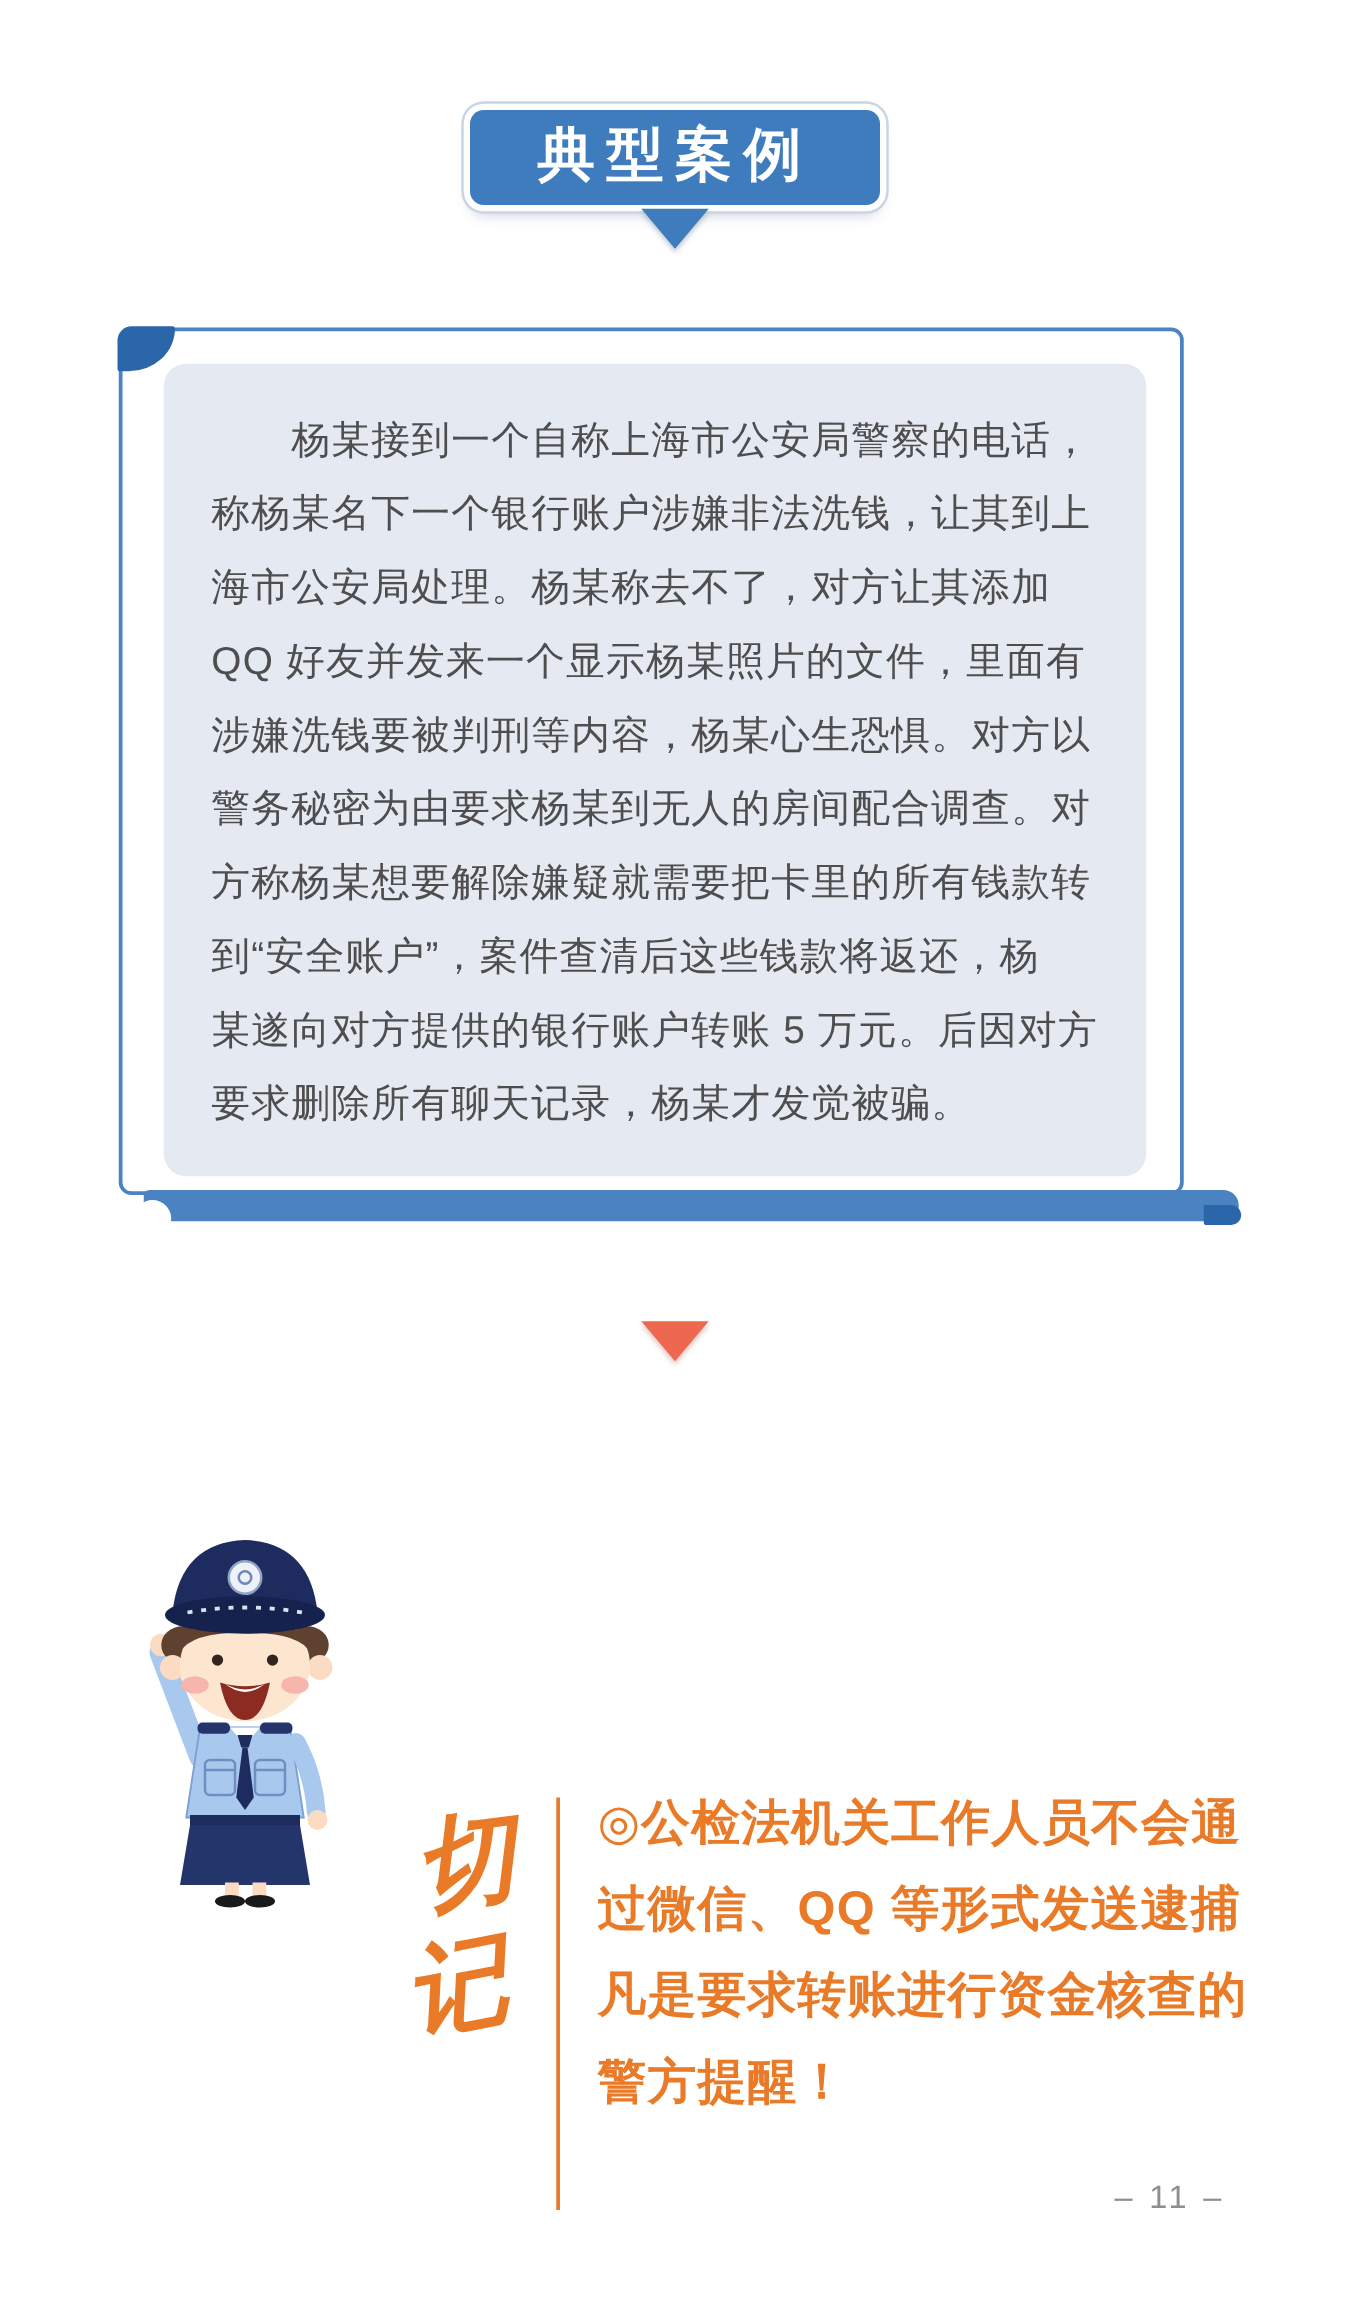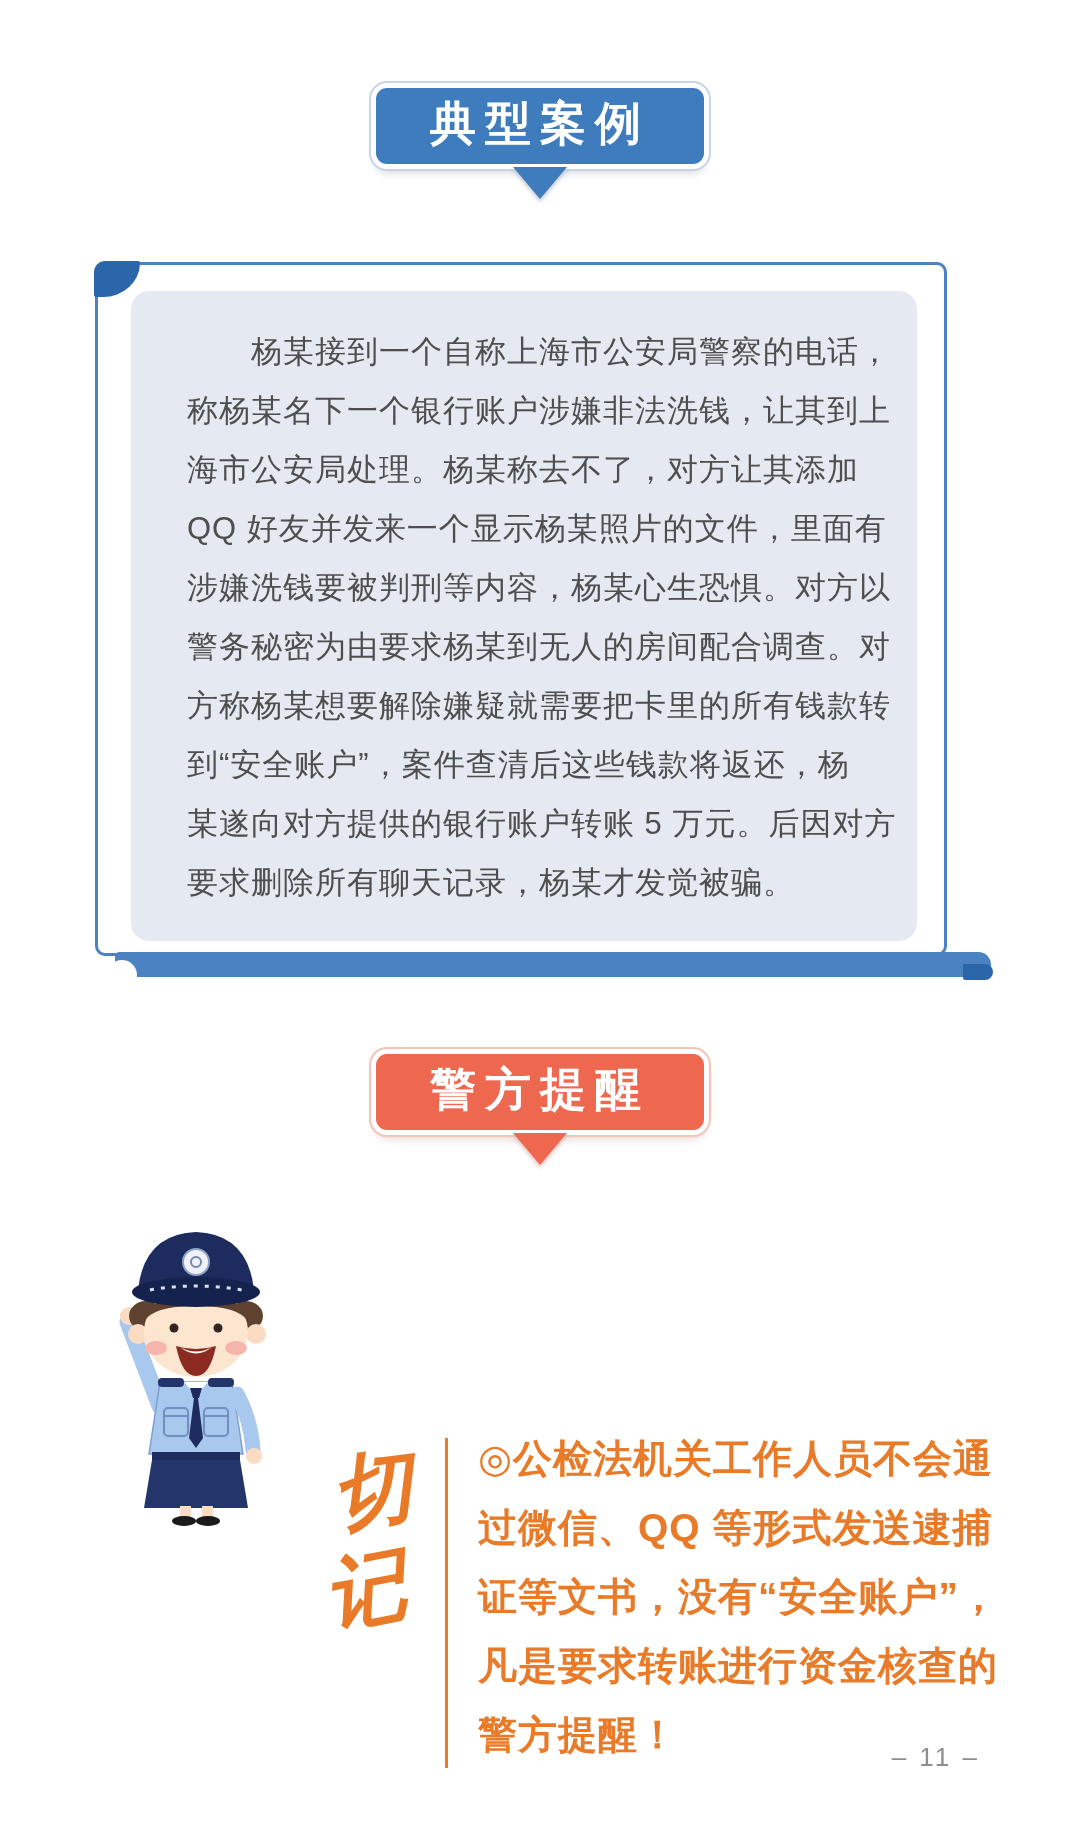--- a/index.html
+++ b/index.html
@@ -65,21 +65,21 @@
     width: 46px; height: 36px;
     background: var(--card_fold_blue);
     border-radius: 12px 2px 85% 2px / 12px 2px 100% 2px;
   }
   .case-box {
     position: absolute; left: 33px; top: 26px;
     width: 786px; height: 650px;
     background: var(--case_box_bg);
     border-radius: 18px;
     box-sizing: border-box;
-    padding: 31px 56px;
+    padding: 31px 38px;
   }
   .case-line {
     white-space: nowrap;
     height: 59px; line-height: 59px;
     font-size: 31px;
     letter-spacing: 1px;
     color: var(--case_text);
   }
   .case-roll {
     position: absolute;
@@ -190,23 +190,20 @@
         <div class="case-line">某遂向对方提供的银行账户转账 5 万元。后因对方</div>
         <div class="case-line">要求删除所有聊天记录，杨某才发觉被骗。</div>
       </div>
   </div>
   <div class="case-roll">
     <div class="case-roll-notch"></div>
     <div class="case-roll-tip"></div>
   </div>
 
   <div class="banner banner-red banner-reminder">
-    <div class="banner-box">
-      <span class="banner-label">警方提醒</span>
-    </div>
     <div class="banner-tail"></div>
   </div>
 
   <div class="officer">
     <svg viewBox="0 0 172 318" width="172" height="318">
 
       <path d="M50 196 L18 112" stroke="#a9c8ee" stroke-width="17" stroke-linecap="round"></path>
       <circle cx="19" cy="106" r="9" fill="#fbdcc3"></circle>
 
       <ellipse cx="36" cy="106" rx="17" ry="15" fill="#5f4130"></ellipse>
@@ -259,20 +256,19 @@
   <div class="remember">
     <span class="brush-char">切</span>
     <span class="brush-char second">记</span>
   </div>
 
   <div class="warn-divider"></div>
 
   <div class="warning-text">
       <div class="warn-line">◎公检法机关工作人员不会通</div>
       <div class="warn-line">过微信、QQ 等形式发送逮捕</div>
-      <div class="warn-line">证等文书，没有“安全账户”，</div>
       <div class="warn-line">凡是要求转账进行资金核查的</div>
       <div class="warn-line">警方提醒！</div>
     </div>
 
   <div class="page-num">– 11 –</div>
 
 </div>
 
 </body></html>

